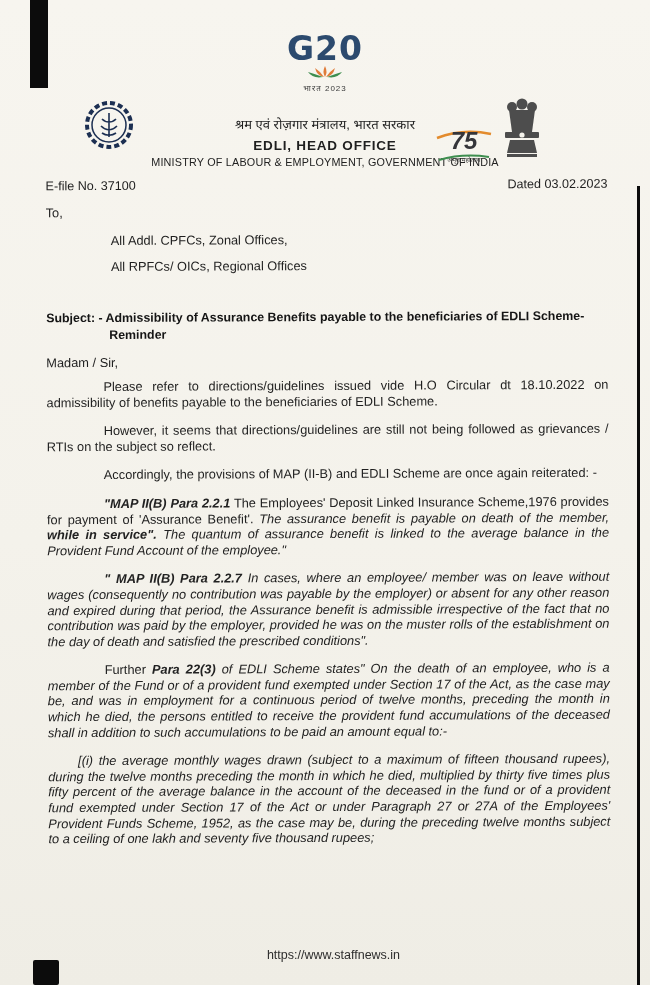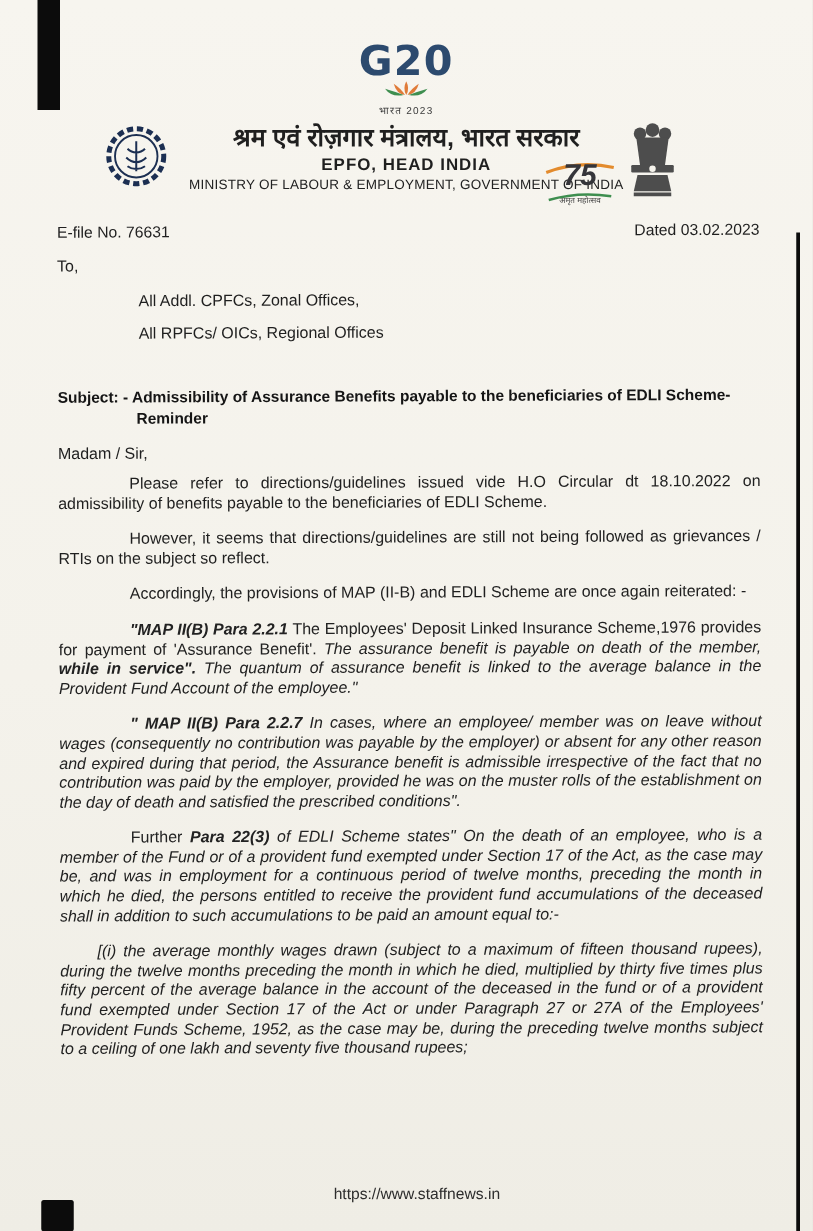--- a/index.html
+++ b/index.html
@@ -23,21 +23,21 @@
   .g20-text { font-family: "DejaVu Sans", sans-serif; font-weight: bold; font-size: 33px; line-height: 34px; color: #2c4a6e; letter-spacing: 1px; }
   .g20-lotus { margin-top: -2px; }
   .g20-sub { font-size: 8px; font-weight: normal; color: #3a3a3a; margin-top: 0; letter-spacing: 1px; }
 
   
   .epfo-logo { position: absolute; left: 84px; top: 99px; }
 
   
   .letterhead { position: absolute; left: 105px; top: 100px; width: 440px; text-align: center; }
   .lh1 { font-size: 16px; font-weight: bold; line-height: 20px; }
-  .lh2 { font-size: 20px; font-weight: bold; line-height: 18px; margin-top: 2px; }
+  .lh2 { font-size: 13px; font-weight: normal; line-height: 18px; margin-top: 16px; }
   .lh3 { font-size: 13.5px; font-weight: bold; letter-spacing: 0.8px; margin-top: 4px; }
   .lh4 { font-size: 10.8px; letter-spacing: 0.2px; margin-top: 3px; color: #222; }
 
   
   .amrit { position: absolute; left: 435px; top: 104px; width: 58px; text-align: center; margin-top: 24px; }
   .amrit-num { position: relative; font-style: italic; font-weight: bold; font-size: 24px; line-height: 26px; color: #35353a; }
   .amrit-swoosh { position: absolute; left: 0; width: 58px; }
   .amrit-caption { font-size: 6.5px; color: #444; margin-top: 1px; }
   .emblem { position: absolute; left: 499px; top: 97px; }
 
@@ -89,21 +89,21 @@
   <div class="epfo-logo">
     <svg width="50" height="52" viewBox="0 0 50 52">
       <circle cx="25" cy="26" r="22" fill="none" stroke="#1c2f52" stroke-width="4" stroke-dasharray="5 3"></circle>
       <circle cx="25" cy="26" r="17" fill="none" stroke="#1c2f52" stroke-width="1.5"></circle>
       <path d="M25 14 v24 M18 20 c4 4 10 4 14 0 M17 27 c5 5 11 5 16 0 M18 34 c4 3 10 3 14 0" stroke="#1c2f52" stroke-width="1.6" fill="none"></path>
     </svg>
   </div>
 
   <div class="letterhead">
     <div class="lh2">श्रम एवं रोज़गार मंत्रालय, भारत सरकार</div>
-    <div class="lh3">EPFO, HEAD INDIA</div>
+    <div class="lh3">EDLI, HEAD OFFICE</div>
     <div class="lh4">MINISTRY OF LABOUR &amp; EMPLOYMENT, GOVERNMENT OF INDIA</div>
   </div>
 
   <div class="amrit">
     <svg class="amrit-swoosh" style="top:2px" width="58" height="10" viewBox="0 0 58 10">
       <path d="M2 8 q26 -10 54 -4" stroke="#e38b2d" stroke-width="2.5" fill="none"></path>
     </svg>
     <div class="amrit-num">75</div>
     <svg class="amrit-swoosh" style="top:26px" width="58" height="8" viewBox="0 0 58 8">
       <path d="M4 6 q24 -7 50 -3" stroke="#3e8e4f" stroke-width="2" fill="none"></path>
@@ -120,21 +120,21 @@
       <rect x="6" y="35" width="34" height="6" rx="1"></rect>
       <circle cx="23" cy="38" r="2.6" fill="#f5f3ec"></circle>
       <path d="M11 43 h24 l3 13 h-30 z"></path>
       <rect x="8" y="57" width="30" height="3"></rect>
     </svg>
   </div>
 
   <div class="content">
 
     <div class="meta-row">
-      <span>E-file No. 76631</span>
+      <span>E-file No. 37100</span>
       <span>Dated 03.02.2023</span>
     </div>
 
     <div class="to">To,</div>
     <div class="recipient">All Addl. CPFCs, Zonal Offices,</div>
     <div class="recipient">All RPFCs/ OICs, Regional Offices</div>
 
     <p class="subject">
       <span class="l1">Subject: - Admissibility of Assurance Benefits payable to the beneficiaries of EDLI Scheme-</span>
       <span class="l2">Reminder</span>

